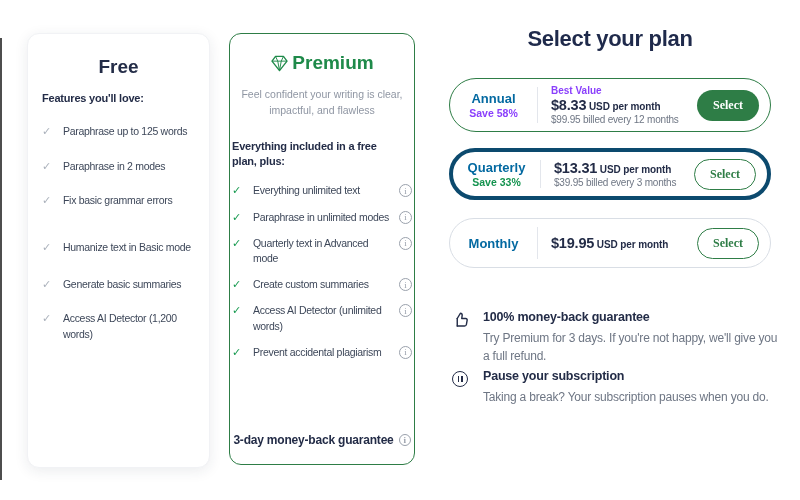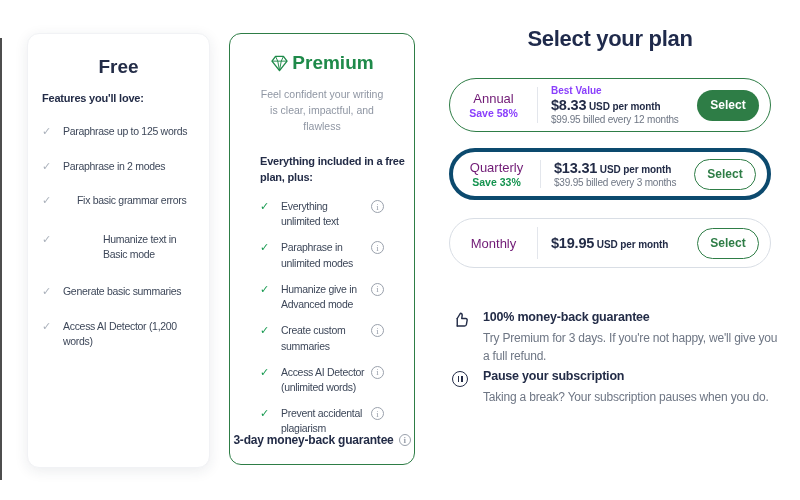--- a/index.html
+++ b/index.html
@@ -14,21 +14,21 @@
 
   
   .card { position:absolute; background:#fff; border-radius:12px; }
   .free-card {
     left:27px; top:33px; width:183px; height:435px;
     border:1px solid #f1f2f5; box-shadow:0 3px 14px rgba(35,44,71,.09);
     padding:14px 12px;
   }
   .premium-card {
     left:229px; top:33px; width:186px; height:432px;
-    border:1.5px solid #2e7d46; padding:13px 28px;
+    border:1.5px solid #2e7d46; padding:13px 0;
   }
   .card-title { text-align:center; font-size:19px; font-weight:700; color:#232c47; margin:8px 0 13px; }
   .premium-card .card-title { color:#1f8a4a; display:flex; align-items:center; justify-content:center; gap:3px; margin-top:5px; }
   .gem { display:inline-flex; align-items:center; }
   .card-desc { text-align:center; font-size:10.5px; line-height:1.5; color:#8f96a3; margin:0 2px 20px; }
   .feat-heading { font-size:11px; font-weight:700; color:#232c47; letter-spacing:-.2px; margin:0 2px 18px; line-height:1.4; }
   .premium-card .feat-heading { margin-bottom:14px; width:152px; }
 
   .features { list-style:none; }
   .features li { display:flex; align-items:flex-start; margin:0 2px 19px; }
@@ -58,33 +58,33 @@
     text-align:center; font-size:22px; font-weight:700; color:#1f2a4b; letter-spacing:-.3px;
   }
   .plan-row {
     position:absolute; left:449px; width:322px;
     display:flex; align-items:center; background:#fff; border-radius:27px; cursor:pointer;
   }
   .row-annual    { top:78px;  height:54px; border:1.5px solid #2e7d46; }
   .row-quarterly { top:148px; height:52px; border:4px solid #0c4a6e; }
   .row-monthly   { top:218px; height:50px; border:1px solid #d9dee5; }
   .plan-left { flex:0 0 87px; text-align:center; }
-  .plan-name { font-size:13px; font-weight:400; color:#701a75; }
+  .plan-name { font-size:13px; font-weight:700; color:#0369a1; }
   .plan-save { font-size:10.5px; font-weight:600; margin-top:1px; }
   .save-purple { color:#8a3ffc; }
   .save-green  { color:#14934f; }
   .vdiv { width:1px; align-self:stretch; margin:8px 0; background:#e3e6ec; }
   .plan-mid { flex:1; padding-left:13px; display:flex; flex-direction:column; justify-content:center; }
   .badge { font-size:10px; font-weight:700; color:#8a3ffc; margin-bottom:1px; }
   .price-line { font-size:10px; font-weight:700; color:#232c47; letter-spacing:-.1px; }
   .price { font-size:14.5px; letter-spacing:-.2px; }
   .billing { font-size:10px; color:#6e7684; letter-spacing:-.2px; margin-top:1px; }
   .select-btn {
     flex:0 0 62px; height:31px; margin-right:11px; border-radius:16px;
-    font-family:Liberation Sans, sans-serif; font-size:12px; font-weight:700; cursor:pointer;
+    font-family:Liberation Serif, serif; font-size:12px; font-weight:700; cursor:pointer;
   }
   .select-btn.filled  { background:#2e7d46; color:#fff; border:none; }
   .select-btn.outline { background:#fff; color:#2e7d46; border:1.5px solid #2e7d46; }
 
   
   .note { position:absolute; left:452px; width:335px; display:flex; gap:13px; }
   .note-money { top:310px; }
   .note-pause { top:369px; }
   .note-icon { flex:0 0 18px; padding-top:1px; }
   .pause-circle {
@@ -106,25 +106,25 @@
     <h3 class="feat-heading">Features you'll love:</h3>
     <ul class="features free-features">
       <li>
           <span class="check gray"></span>
           <span class="ftext">Paraphrase up to 125 words</span>
         </li>
       <li>
           <span class="check gray"></span>
           <span class="ftext">Paraphrase in 2 modes</span>
         </li>
-      <li style="margin-bottom:24px;gap:14px;">
+      <li style="margin-bottom:32px;">
           <span class="check gray"></span>
           <span class="ftext">Fix basic grammar errors</span>
         </li>
-      <li style="margin-bottom:22px;gap:40px;">
+      <li style="margin-bottom:22px;">
           <span class="check gray"></span>
           <span class="ftext">Humanize text in Basic mode</span>
         </li>
       <li>
           <span class="check gray"></span>
           <span class="ftext">Generate basic summaries</span>
         </li>
       <li>
           <span class="check gray"></span>
           <span class="ftext">Access AI Detector (1,200 words)</span>
@@ -150,21 +150,21 @@
           <span class="ftext">Everything unlimited text</span>
           <span class="info-icon"></span>
         </li>
       <li>
           <span class="check green"></span>
           <span class="ftext">Paraphrase in unlimited modes</span>
           <span class="info-icon"></span>
         </li>
       <li>
           <span class="check green"></span>
-          <span class="ftext">Humanize give in Advanced mode</span>
+          <span class="ftext">Quarterly text in Advanced mode</span>
           <span class="info-icon"></span>
         </li>
       <li>
           <span class="check green"></span>
           <span class="ftext">Create custom summaries</span>
           <span class="info-icon"></span>
         </li>
       <li>
           <span class="check green"></span>
           <span class="ftext">Access AI Detector (unlimited words)</span>

